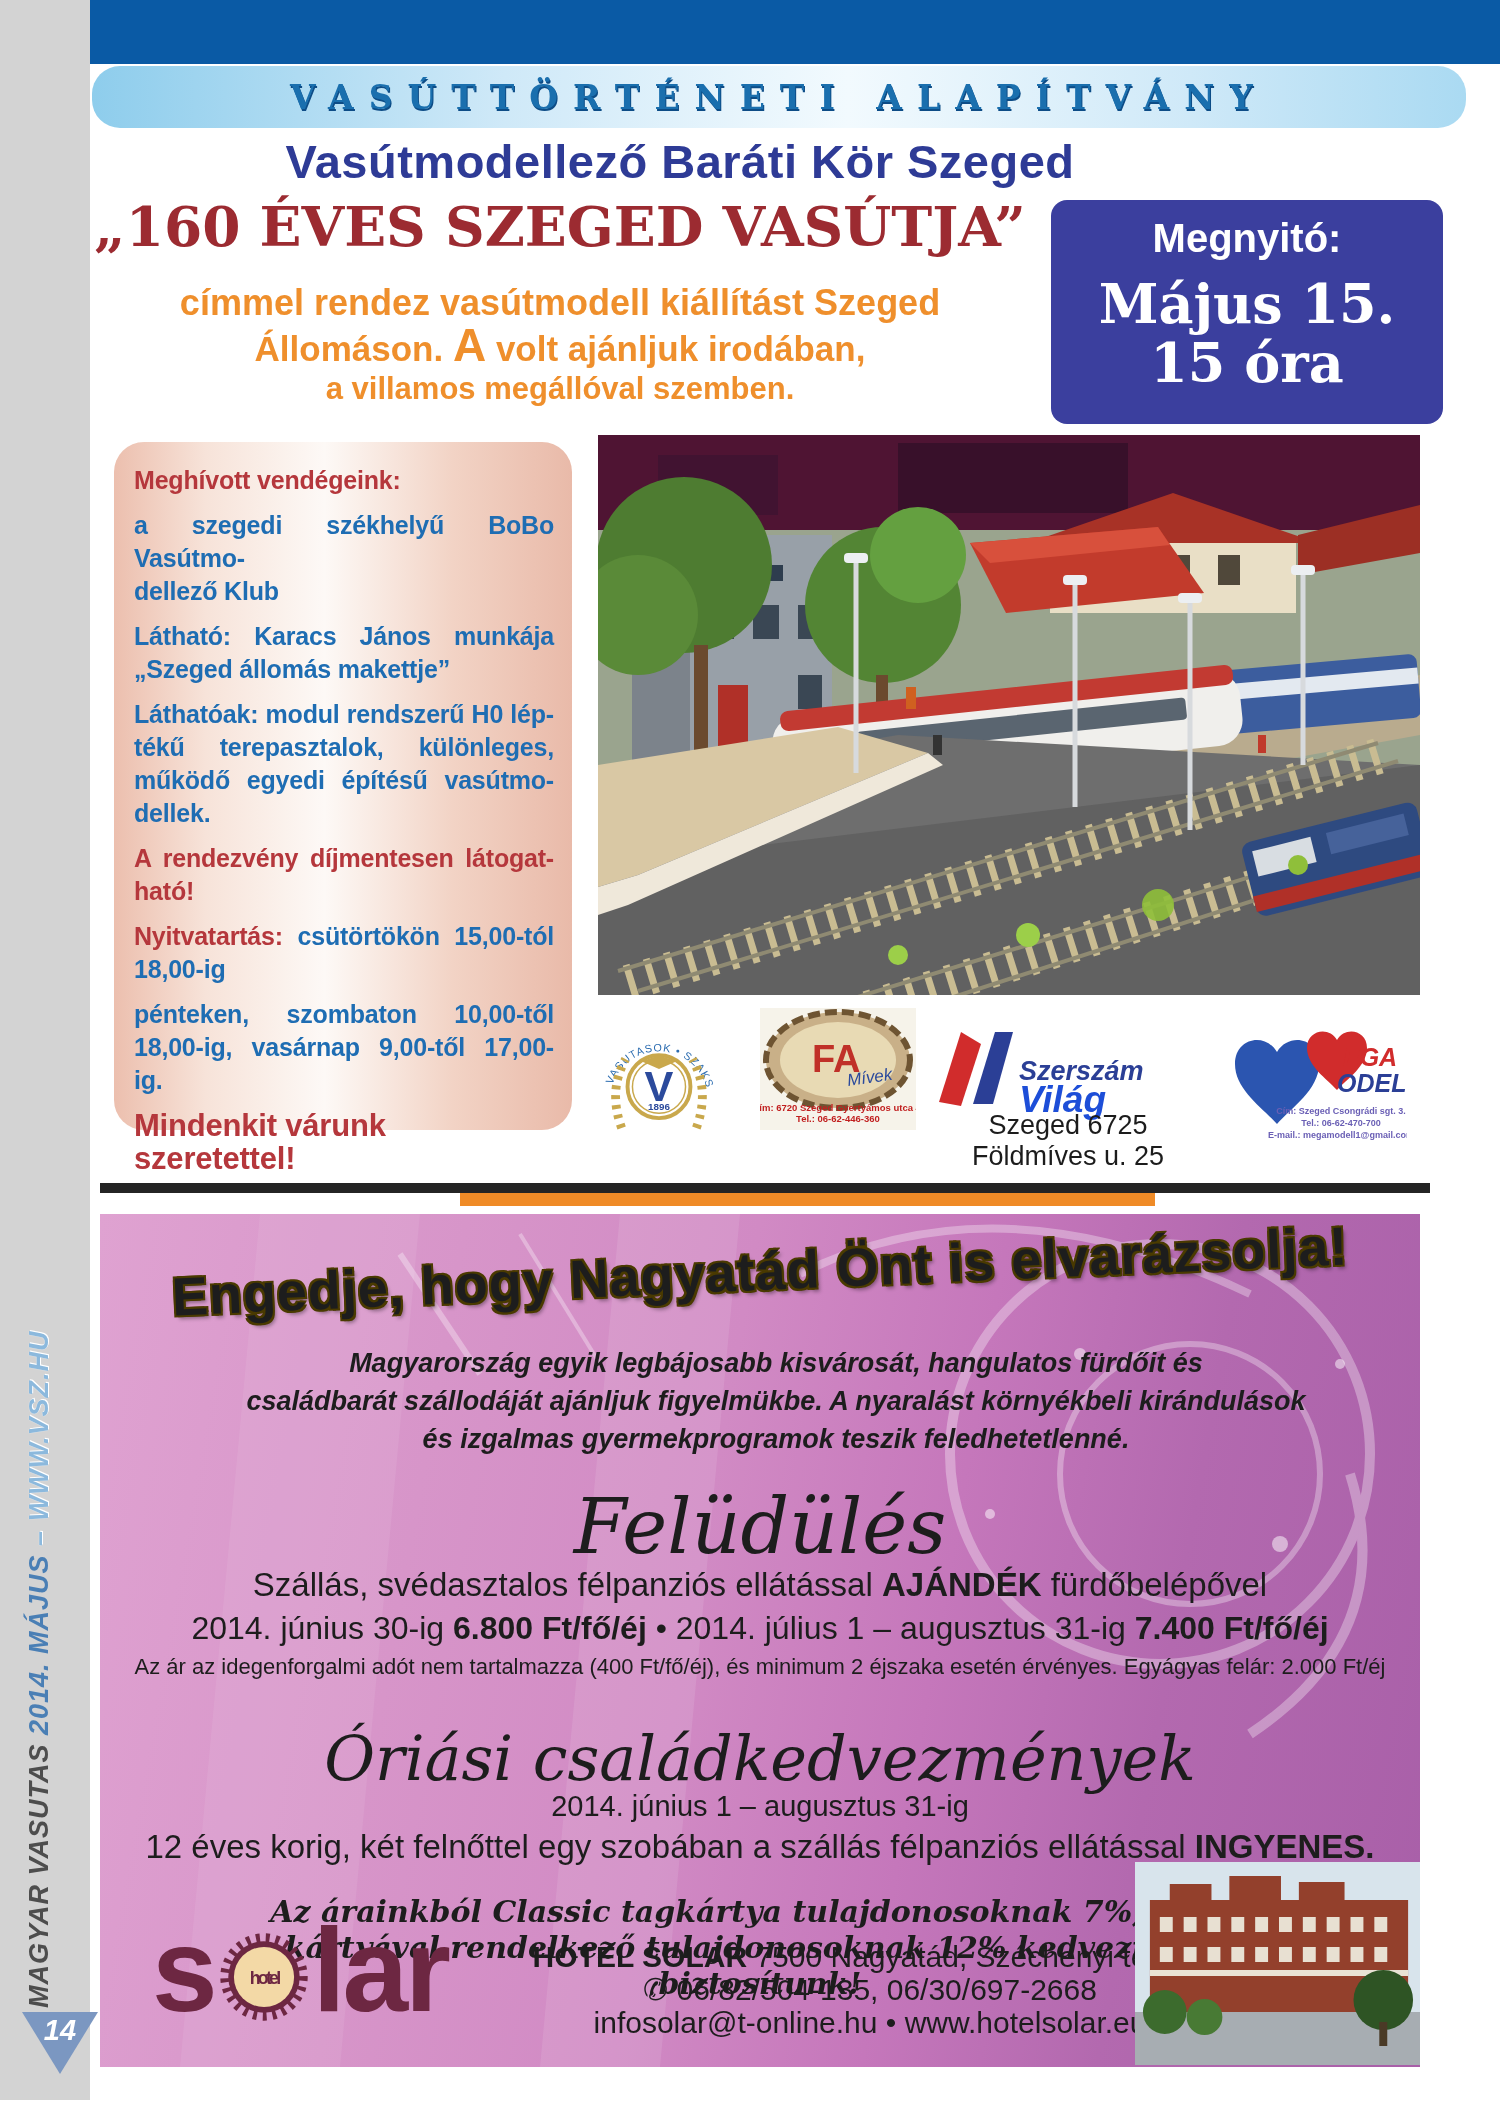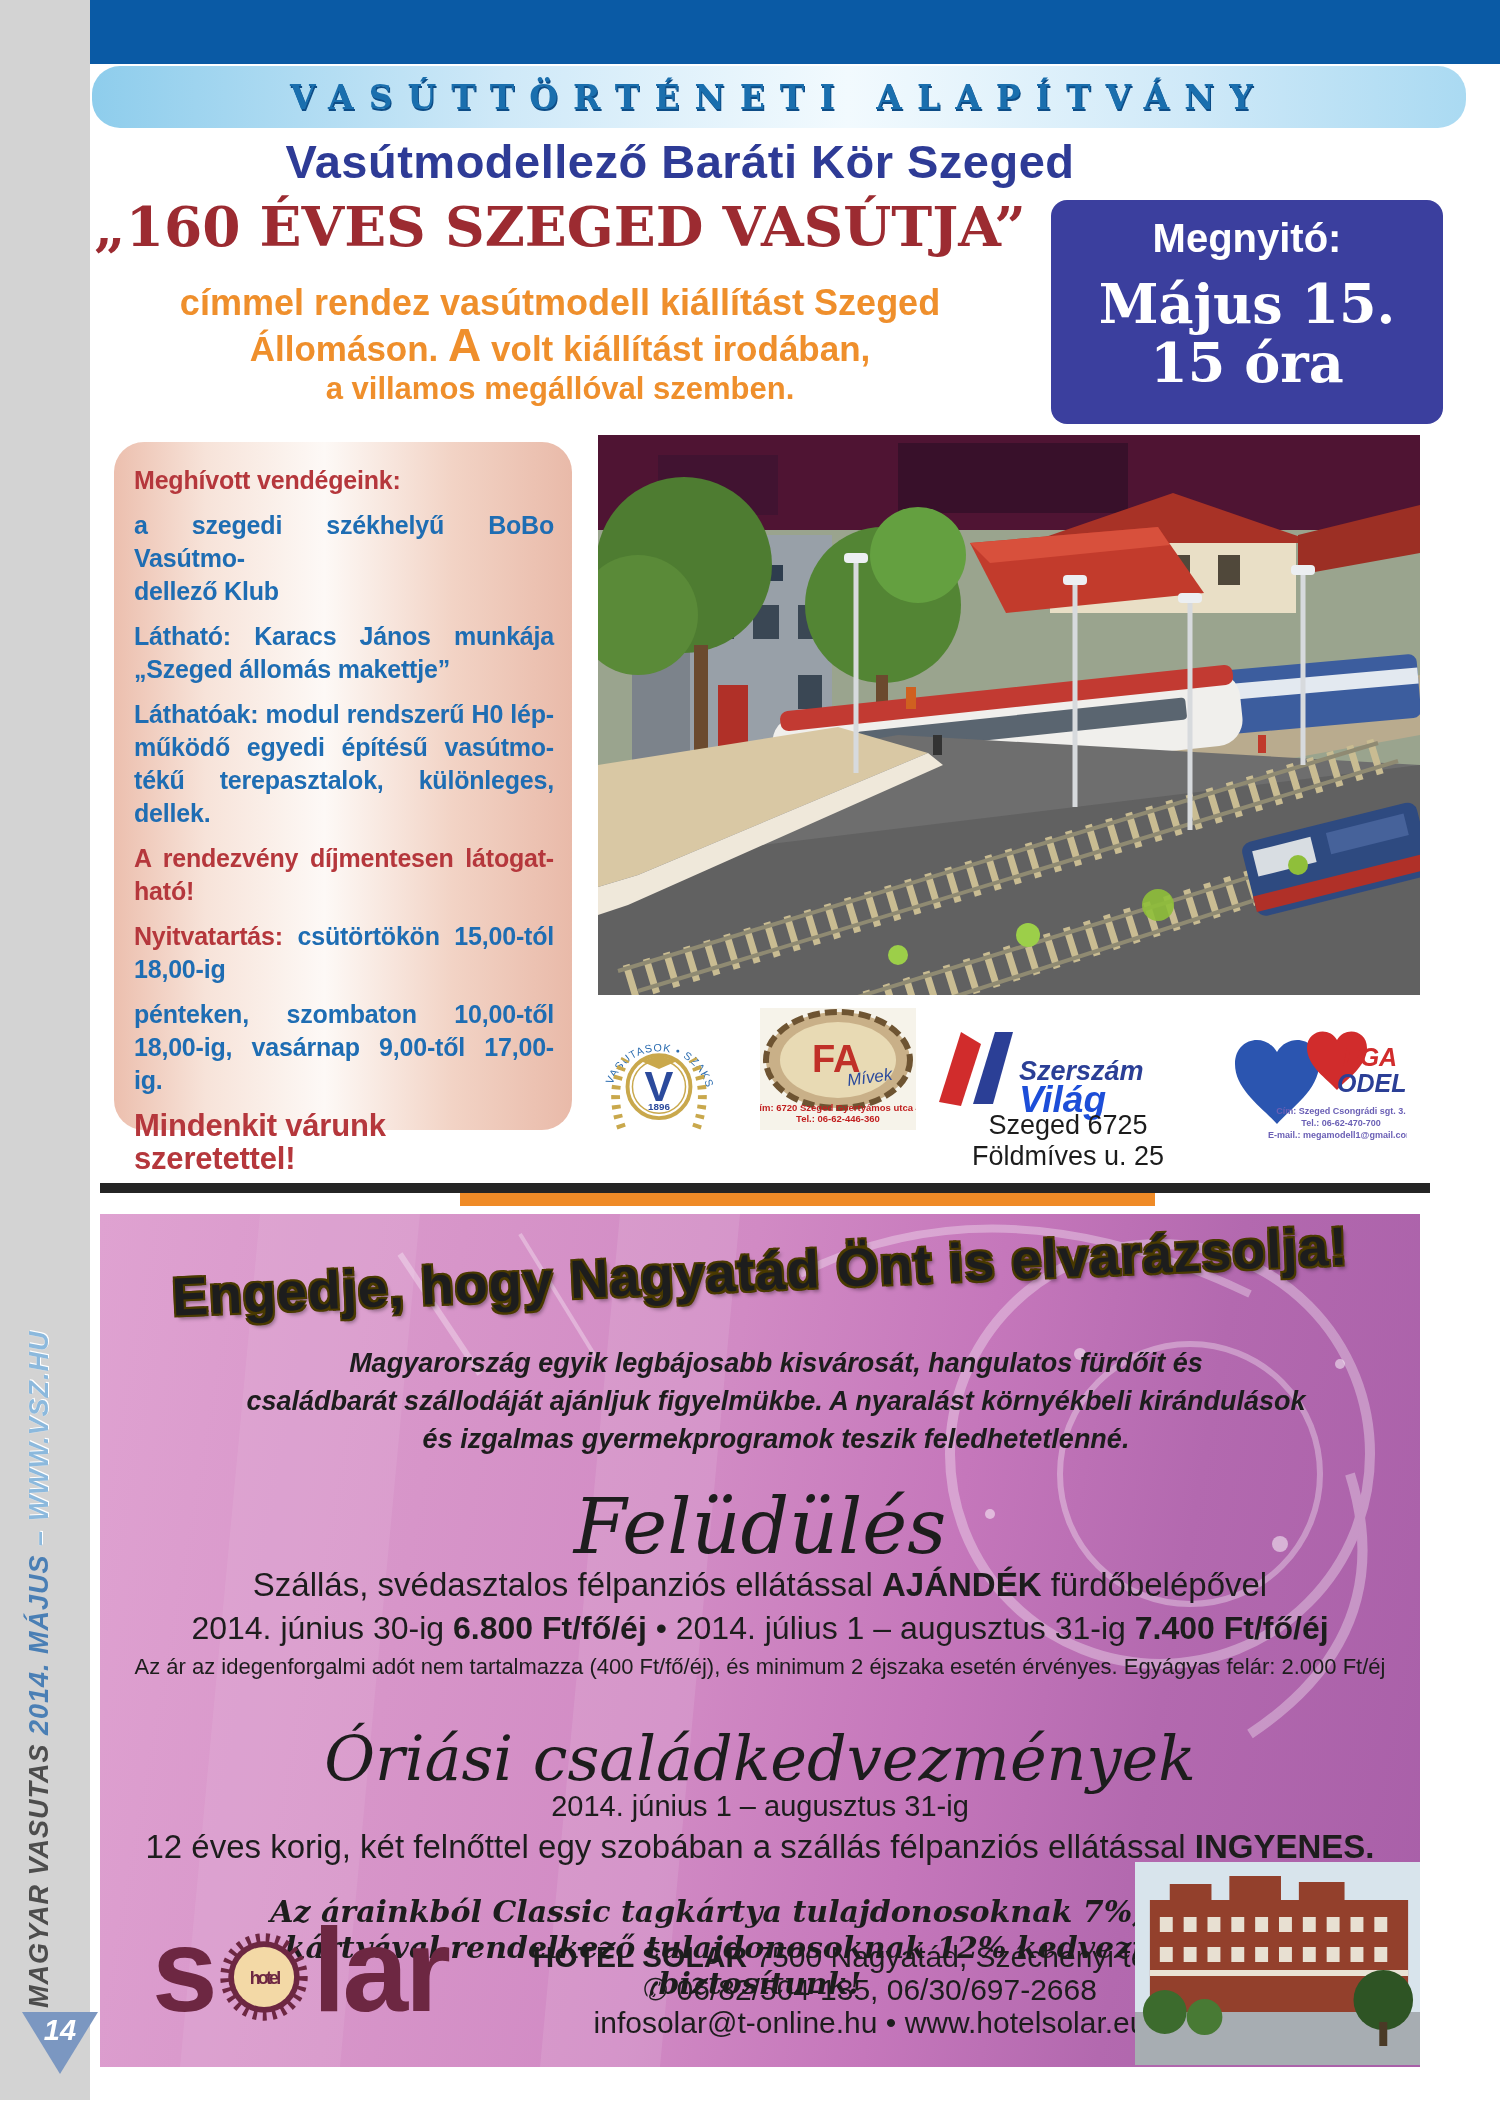--- a/index.html
+++ b/index.html
@@ -113,43 +113,43 @@
   <div class="abs pg-num">14</div>
 
   <div class="abs topbar"></div>
   <div class="abs band">
     <span class="band-title">VASÚTTÖRTÉNETI ALAPÍTVÁNY</span>
   </div>
   <div class="abs club-title">Vasútmodellező Baráti Kör Szeged</div>
   <div class="abs event-title">„160 ÉVES SZEGED VASÚTJA”</div>
   <div class="abs sub">
     <div class="l1">címmel rendez vasútmodell kiállítást Szeged</div>
-    <div class="l2"><span>Állomáson. </span><span class="big">A</span><span> volt kiállítást irodában,</span></div>
+    <div class="l2"><span>Állomáson. </span><span class="big">A</span><span> volt ajánljuk irodában,</span></div>
     <div class="l3">a villamos megállóval szemben.</div>
   </div>
   <div class="abs opening">
     <div class="lab">Megnyitó:</div>
     <div class="date">Május 15.</div>
     <div class="time">15 óra</div>
   </div>
 
   <div class="abs invite">
     <p class="red">Meghívott vendégeink:</p>
     <p class="blue">
       <span class="jl" style="display:block">a szegedi székhelyű BoBo Vasútmo-</span>
       <span style="display:block">dellező Klub</span>
     </p>
     <p class="blue">
       <span class="jl" style="display:block">Látható: Karacs János munkája</span>
       <span style="display:block">„Szeged állomás makettje”</span>
     </p>
     <p class="blue">
       <span class="jl" style="display:block">Láthatóak: modul rendszerű H0 lép-</span>
+      <span class="jl" style="display:block">tékű terepasztalok, különleges,</span>
       <span class="jl" style="display:block">működő egyedi építésű vasútmo-</span>
-      <span class="jl" style="display:block">tékű terepasztalok, különleges,</span>
       <span style="display:block">dellek.</span>
     </p>
     <p class="red">
       <span class="jl" style="display:block">A rendezvény díjmentesen látogat-</span>
       <span style="display:block">ható!</span>
     </p>
     <p>
       <span class="jl" style="display:block"><span class="red">Nyitvatartás:</span><span class="blue"> csütörtökön 15,00-tól</span></span>
       <span class="blue" style="display:block">18,00-ig</span>
     </p>

